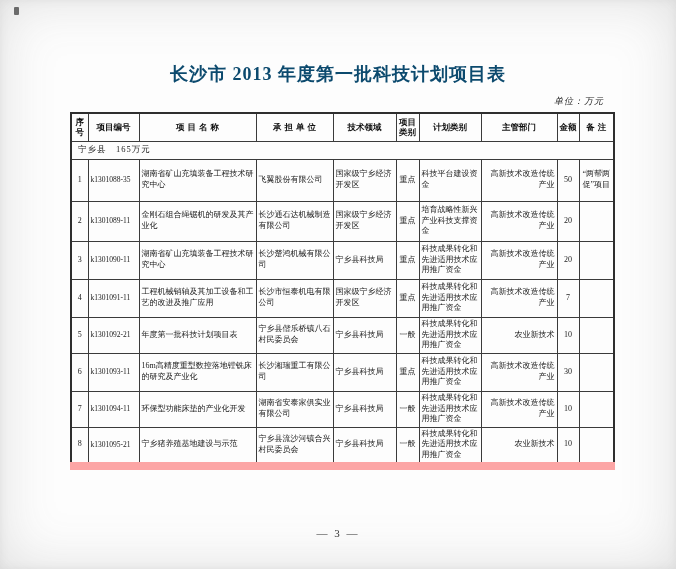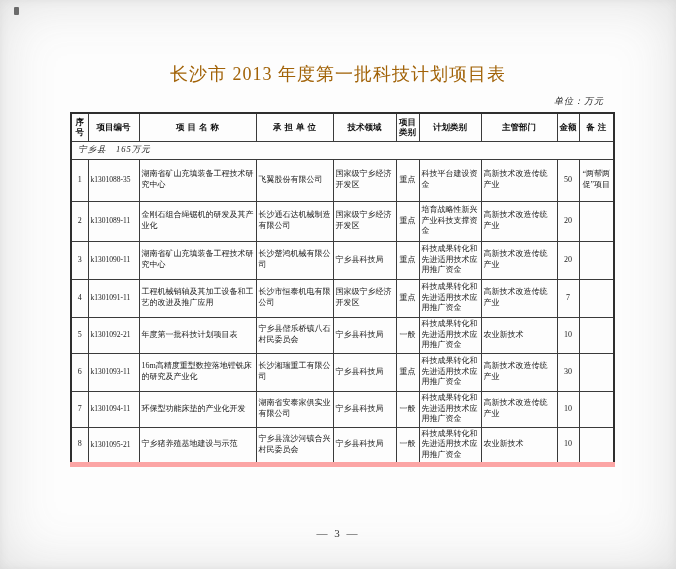--- a/index.html
+++ b/index.html
@@ -12,63 +12,63 @@
   .scan-vignette{
     position:absolute;inset:0;pointer-events:none;
     box-shadow:inset 0 0 55px rgba(90,90,90,0.18), inset 0 0 8px rgba(120,120,120,0.12);
   }
   .smudge{
     position:absolute;left:14px;top:7px;width:5px;height:8px;
     background:#4a4a4a;opacity:.8;border-radius:1px;
   }
   .doc-title{
     position:absolute;left:0;top:62px;width:100%;
-    text-align:center;font-size:18px;font-weight:normal;
-    letter-spacing:1px;margin:0;color:#a16207;
+    text-align:center;font-size:18px;font-weight:bold;
+    letter-spacing:1px;margin:0;color:#0c4a6e;
   }
   .unit-note{
     position:absolute;top:95px;right:72px;
     font-size:9px;font-style:italic;color:#222;letter-spacing:1px;
   }
   table.ptable{
     position:absolute;left:70px;top:112px;width:543px;
     border-collapse:collapse;table-layout:fixed;
     border:2px solid #2e2e2e;
   }
   table.ptable th, table.ptable td{
     border:1px solid #3b3b3b;
     padding:1px 2px;
     vertical-align:middle;
     overflow:hidden;
     word-break:break-all;
   }
-  table.ptable{border-bottom:5px solid #fca5a5;}
+  table.ptable{border-bottom:8px solid #fca5a5;}
   thead tr{height:28px;}
   th{
     font-family:"DejaVu Sans","Liberation Sans",sans-serif;
     font-size:8.5px;font-weight:bold;text-align:center;line-height:1.25;color:#111;
   }
   td{font-size:8px;line-height:1.35;color:#1a1a1a;}
   tr.group-row{height:18px;}
   tr.group-row td{
-    text-align:left;font-size:8.5px;font-style:italic;
+    text-align:left;font-size:8.5px;
     padding-left:6px;letter-spacing:1px;border-bottom:1px solid #3b3b3b;
   }
   tbody tr.data-row:nth-of-type(2){height:42px;}
   tbody tr.data-row:nth-of-type(3){height:40px;}
   tbody tr.data-row:nth-of-type(4){height:38px;}
   tbody tr.data-row:nth-of-type(5){height:38px;}
   tbody tr.data-row:nth-of-type(6){height:36px;}
   tbody tr.data-row:nth-of-type(7){height:38px;}
   tbody tr.data-row:nth-of-type(8){height:36px;}
   tbody tr.data-row:nth-of-type(9){height:36px;}
   td.c-no, td.c-cat, td.c-amt, td.c-rem{text-align:center;}
   td.c-code{text-align:left;font-size:7.5px;letter-spacing:0;}
   td.c-name, td.c-unit, td.c-dept, td.c-plan{text-align:left;}
-  td.c-field{text-align:left;}
+  td.c-field{text-align:right;}
   .page-no{
     position:absolute;left:0;top:527px;width:676px;text-align:center;
     font-size:11px;letter-spacing:2px;color:#333;
   }
 </style>
 </head>
 <body>
 
 <div class="scan-vignette"></div>
 <div class="smudge"></div>

